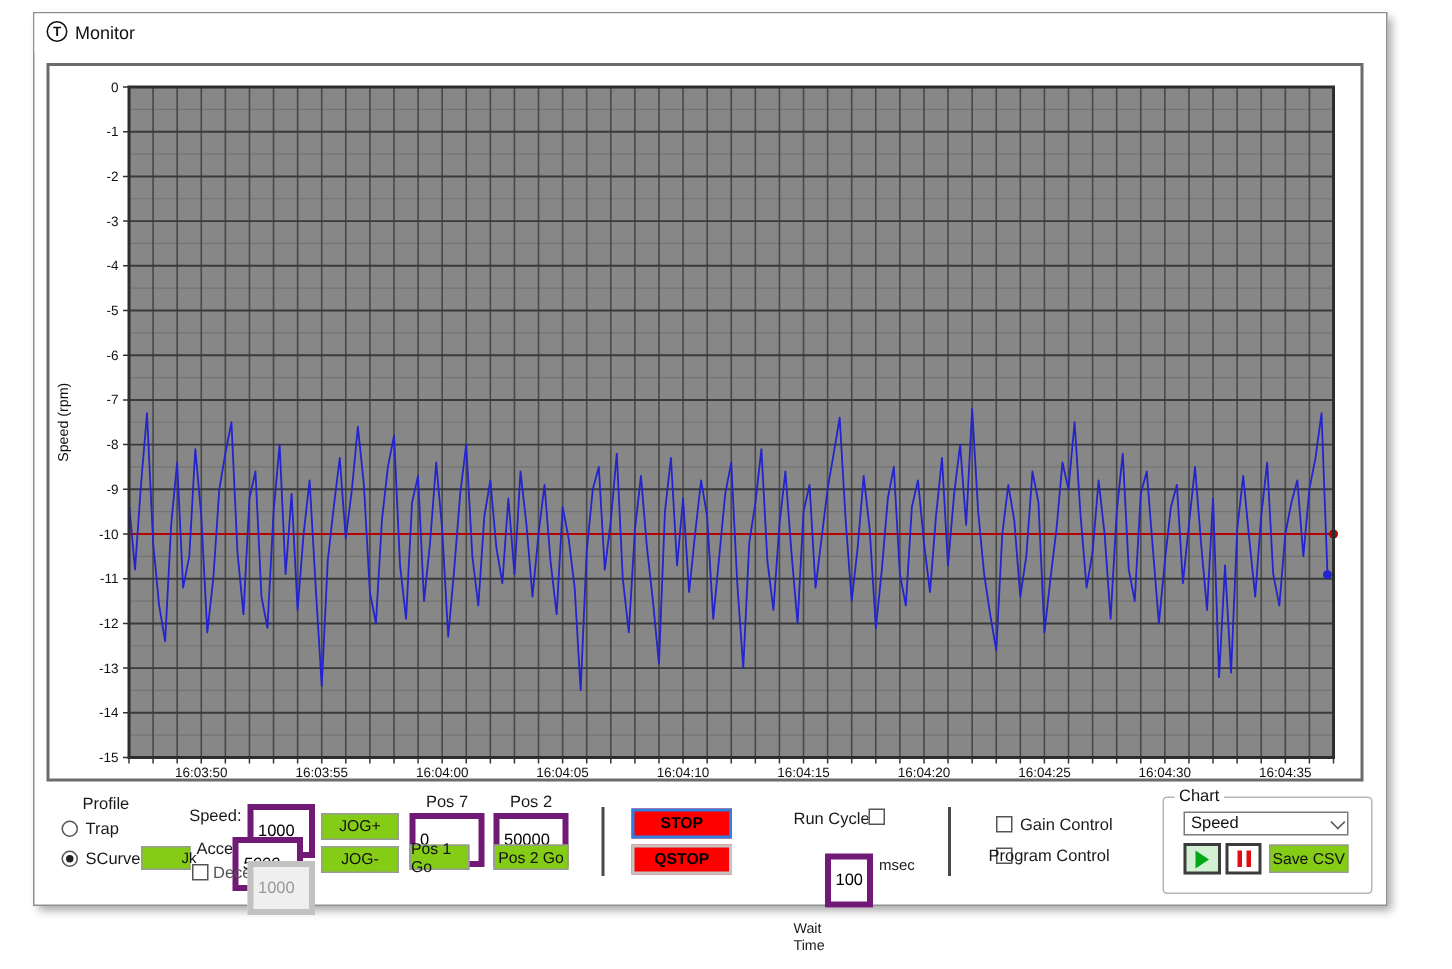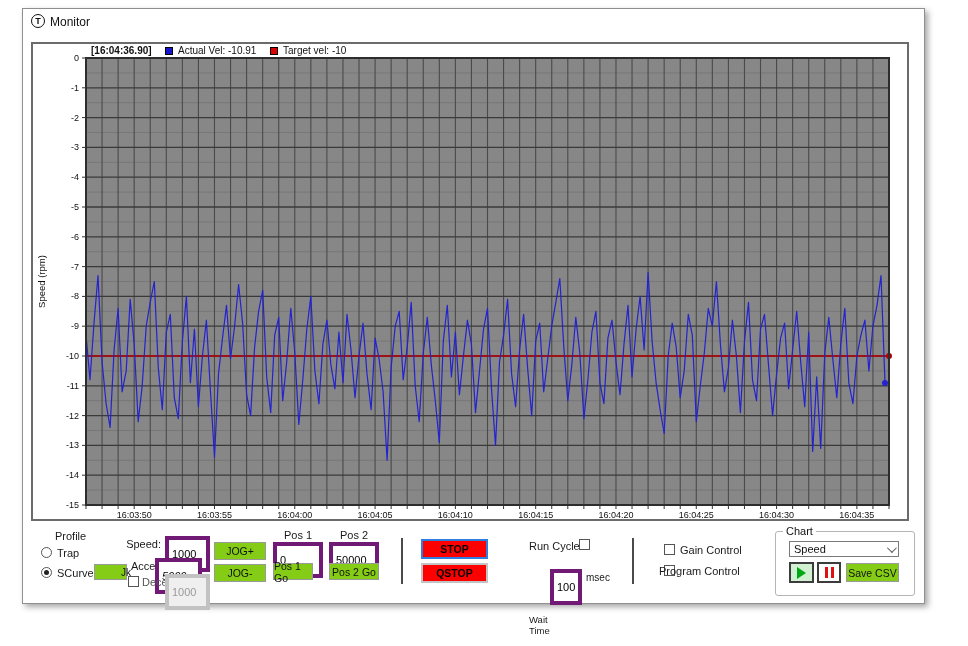--- a/index.html
+++ b/index.html
@@ -250,48 +250,41 @@
           <text x="261.78" y="474" text-anchor="middle" font-size="9" fill="#111" font-family="Liberation Sans, sans-serif">16:04:00</text>
           <text x="342.08" y="474" text-anchor="middle" font-size="9" fill="#111" font-family="Liberation Sans, sans-serif">16:04:05</text>
           <text x="422.38" y="474" text-anchor="middle" font-size="9" fill="#111" font-family="Liberation Sans, sans-serif">16:04:10</text>
           <text x="502.67999999999995" y="474" text-anchor="middle" font-size="9" fill="#111" font-family="Liberation Sans, sans-serif">16:04:15</text>
           <text x="582.9799999999999" y="474" text-anchor="middle" font-size="9" fill="#111" font-family="Liberation Sans, sans-serif">16:04:20</text>
           <text x="663.28" y="474" text-anchor="middle" font-size="9" fill="#111" font-family="Liberation Sans, sans-serif">16:04:25</text>
           <text x="743.5799999999999" y="474" text-anchor="middle" font-size="9" fill="#111" font-family="Liberation Sans, sans-serif">16:04:30</text>
           <text x="823.8799999999999" y="474" text-anchor="middle" font-size="9" fill="#111" font-family="Liberation Sans, sans-serif">16:04:35</text>
           <text x="0" y="0" text-anchor="middle" font-size="9.5" fill="#111" font-family="Liberation Sans, sans-serif" transform="translate(12,237.5) rotate(-90)">Speed (rpm)</text>
         </svg>
-      <div id="chart-header" class="abs">
-        <span id="hdr-timestamp" class="abs">[16:04:36.90]</span>
-        <span id="legend-actual-swatch" class="abs"></span>
-        <span id="hdr-actual" class="abs">Actual Vel: -10.91</span>
-        <span id="legend-target-swatch" class="abs"></span>
-        <span id="hdr-target" class="abs">Target vel: -10</span>
-      </div>
     </div>
 
     <div class="abs lbl" style="left:32px; top:521px;">Profile</div>
     <div class="abs radio" style="left:18px; top:538px;"></div>
     <div class="abs lbl" style="left:34px; top:538px;">Trap</div>
     <div class="abs radio on" style="left:18px; top:558px;"></div>
     <div class="abs lbl" style="left:34px; top:558px;">SCurve</div>
     <div class="abs btn" style="left:71px; top:555px; width:22px; height:16px; font-size:10px;padding-left:31px;">Jk</div>
 
     <div class="abs lbl" style="left:88px; top:529px; width:50px; text-align:right;">Speed:</div>
     <input class="abs txtin" style="left: 142px; top: 527px; width: 45px; height: 16px;" value="1000">
     <div class="abs lbl" style="left:88px; top:551px; width:50px; text-align:right;">Accel:</div>
     <input class="abs txtin" style="left: 132px; top: 549px; width: 47px; height: 16px; font-style: italic;" value="5000">
     <div class="abs chk" style="left:105px; top:567px;"></div>
     <div class="abs lbl" style="left:119px; top:567px; color:#555;">Decel:</div>
     <input class="abs txtin" style="left: 142px; top: 565px; width: 45px; height: 16px;" disabled="" value="1000">
 
     <div class="abs btn" style="left:191px; top:533px; width:52px; height:18px;">JOG+</div>
     <div class="abs btn" style="left:191px; top:555px; width:52px; height:18px;">JOG-</div>
 
-    <div class="abs lbl" style="left:250px; top:520px; width:50px; text-align:center;">Pos 1</div>
+    <div class="abs lbl" style="left:250px; top:520px; width:50px; text-align:center;">Pos 7</div>
     <div class="abs lbl" style="left:306px; top:520px; width:50px; text-align:center;">Pos 2</div>
     <input class="abs txtin" style="left: 250px; top: 533px; width: 50px; height: 16px;" value="0">
     <input class="abs txtin" style="left: 306px; top: 533px; width: 50px; height: 16px;" value="50000">
     <div class="abs btn" style="left:250px; top:554px; width:40px; height:17px;">Pos 1 Go</div>
     <div class="abs btn" style="left:306px; top:554px; width:50px; height:17px;">Pos 2 Go</div>
 
     <div class="abs divider" style="left:378px; top:529px; height:46px;"></div>
 
     <div id="stop-button" class="abs stopbtn" style="left:398px; top:530px; width:67px; height:20px;">STOP</div>
     <div id="qstop-button" class="abs stopbtn" style="left:398px; top:554px; width:67px; height:20px;">QSTOP</div>

